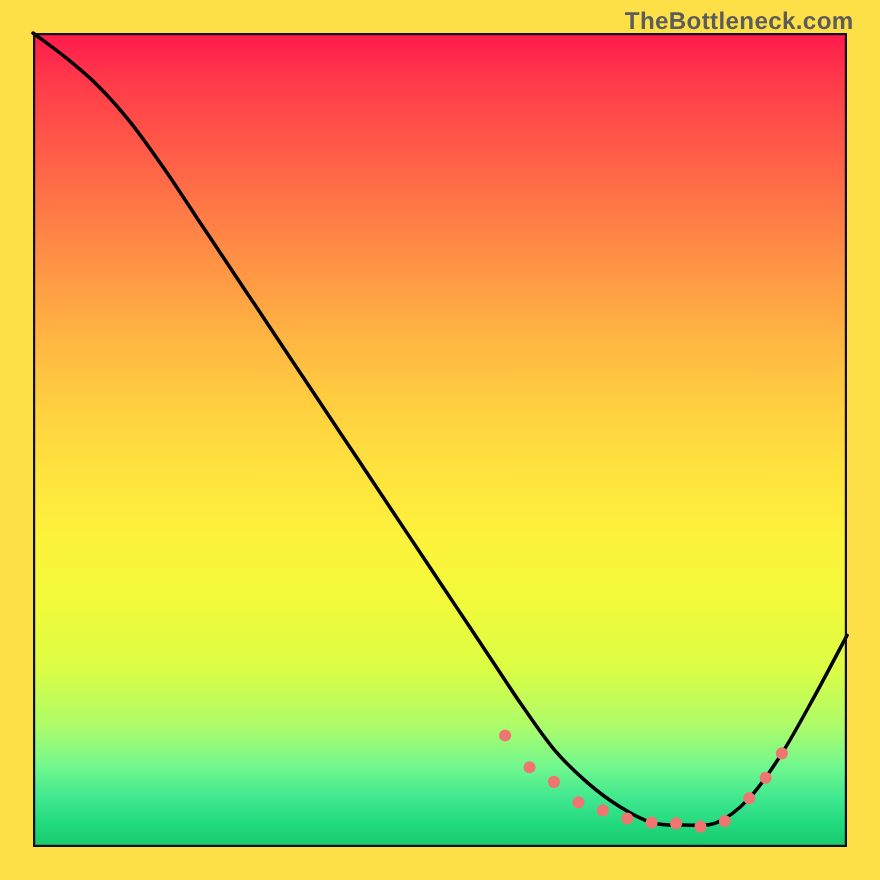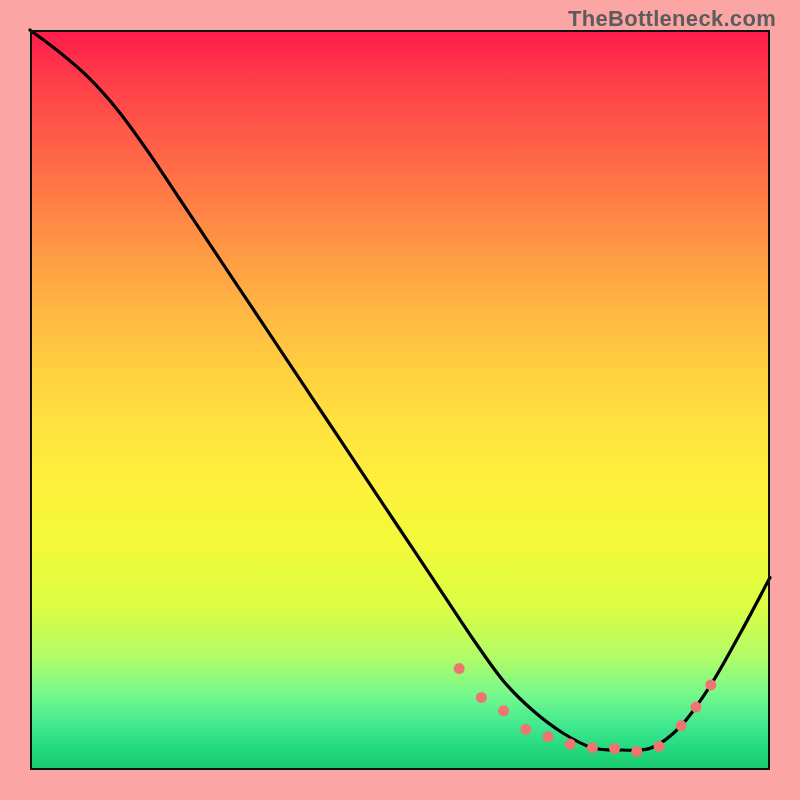--- a/index.html
+++ b/index.html
@@ -8,21 +8,21 @@
     width: 800px;
     height: 800px;
     background: #ffffff;
     font-family: Arial, Helvetica, sans-serif;
     overflow: hidden;
   }
   .outer {
     width: 800px;
     height: 800px;
     position: relative;
-    background: #fca5a5;
+    background: #fde047;
   }
   .plot-frame {
     position: absolute;
     left: 30px;
     top: 30px;
     width: 740px;
     height: 740px;
     box-sizing: border-box;
   }
   .gradient-bg {

